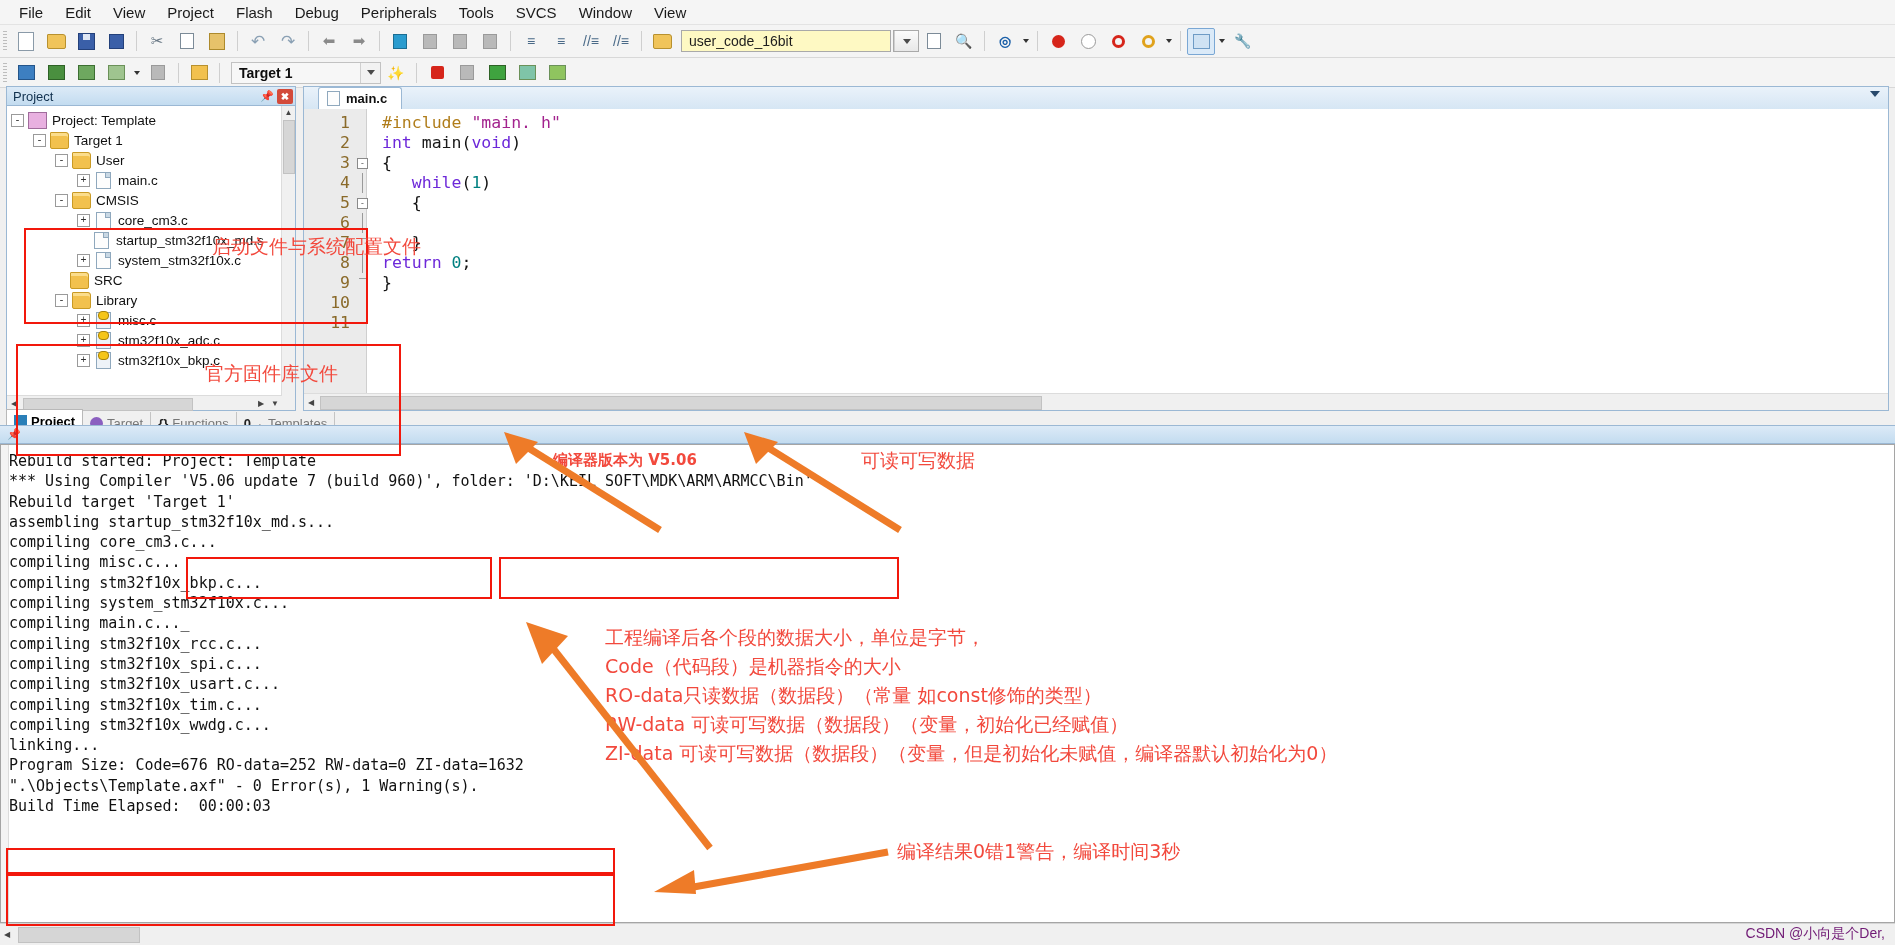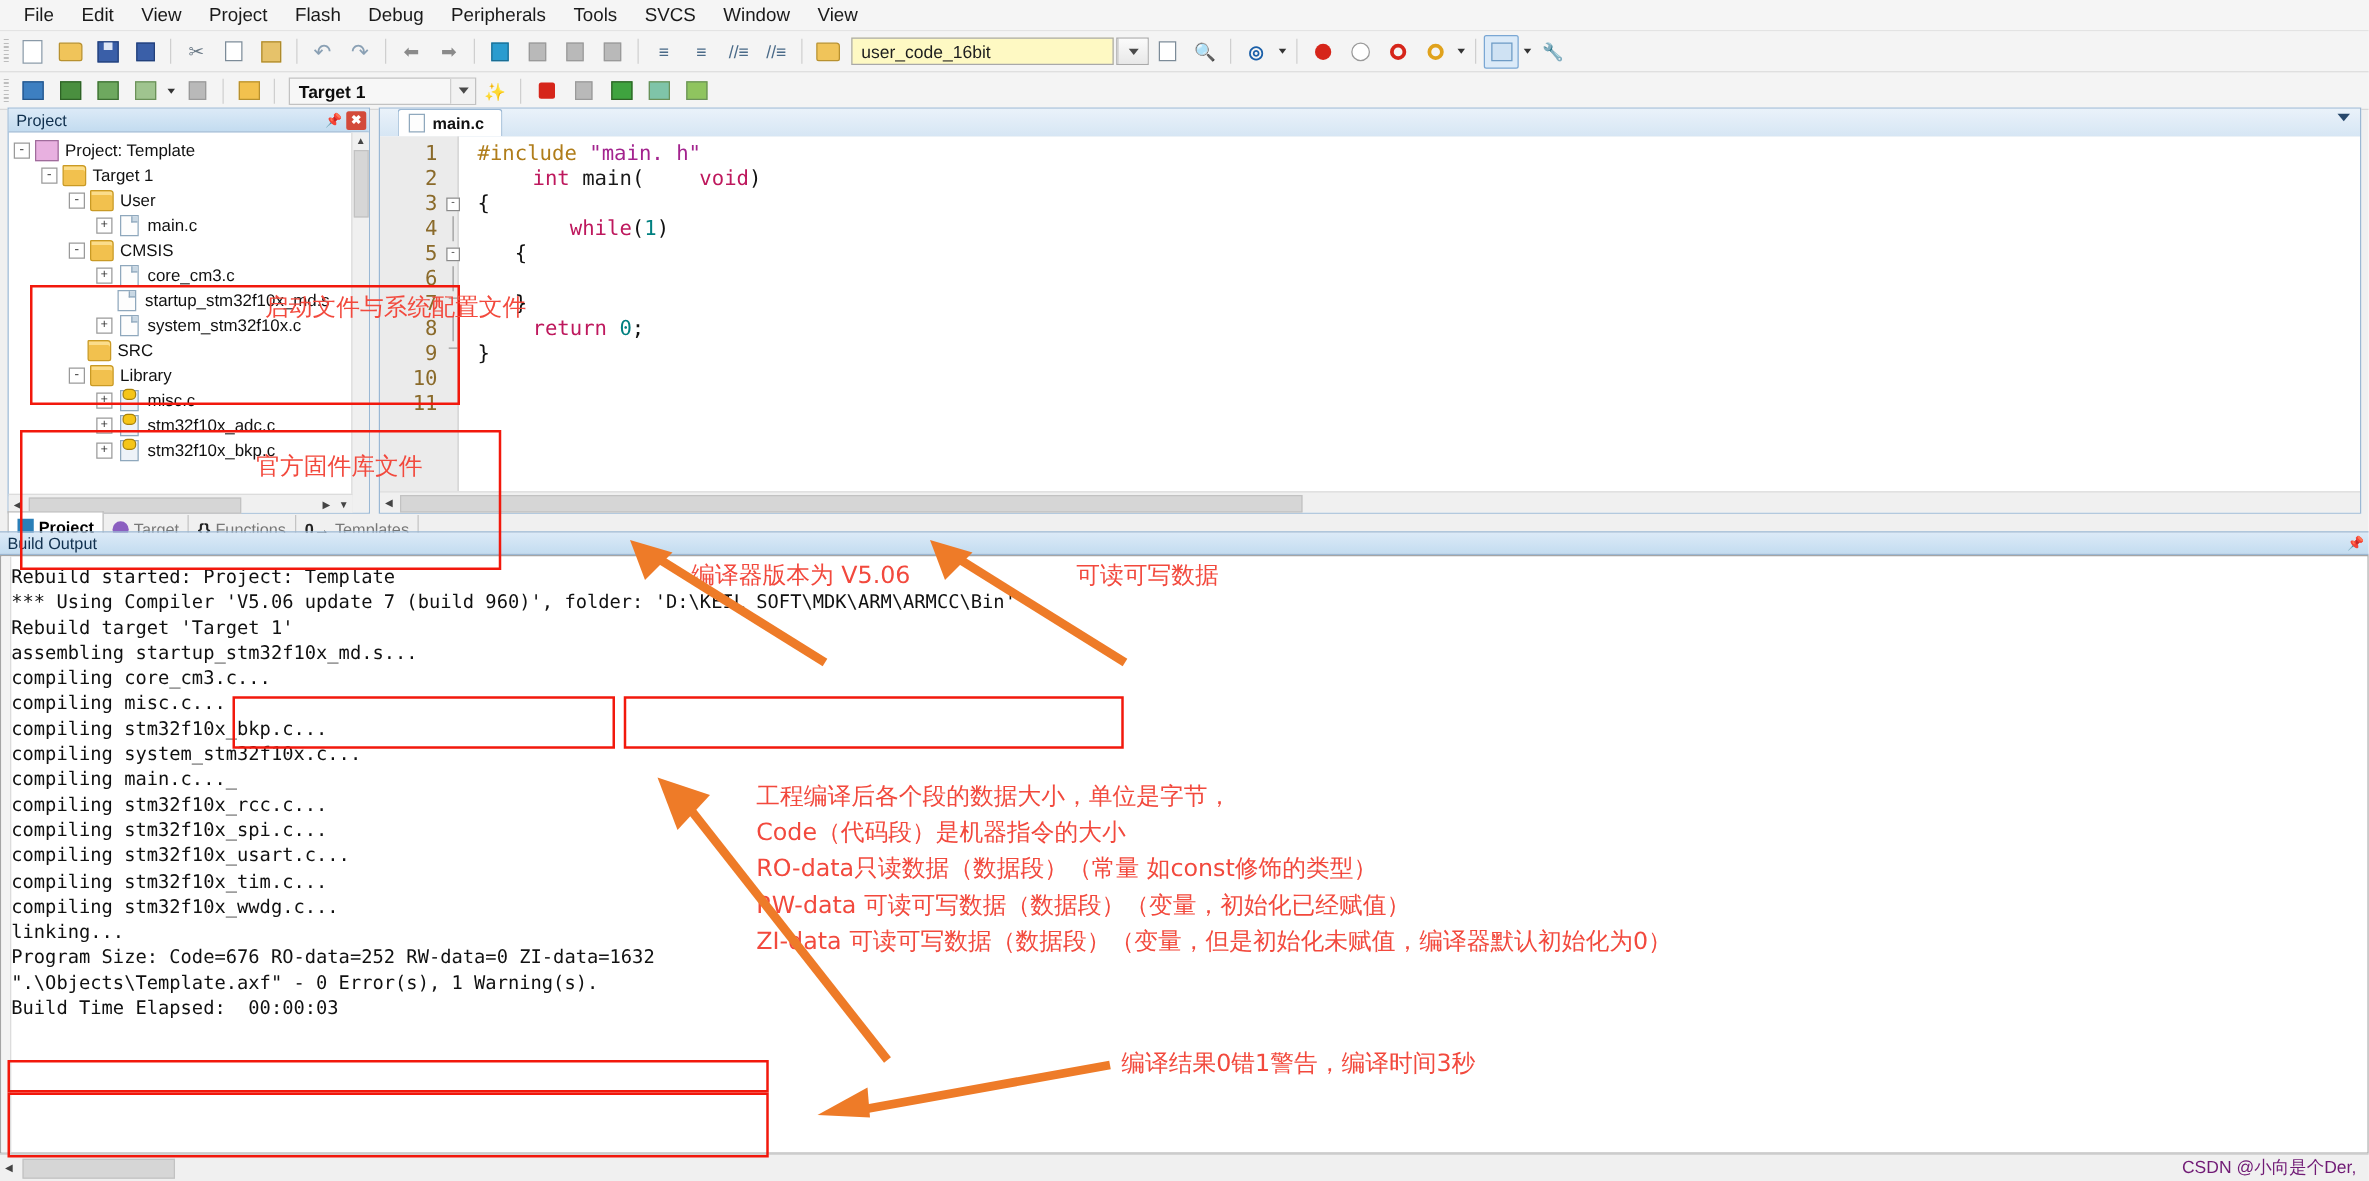--- a/index.html
+++ b/index.html
@@ -192,21 +192,21 @@
   .foldbox {
     width:9px;height:9px;border:1px solid #8a8a8a;background:#fff;
     font-size:8px;line-height:7px;text-align:center;color:#333;
     font-family:"Liberation Mono",monospace;
   }
   .foldline { width:1px; height:20px; background:#9a9a9a; }
   .foldend { width:7px;height:1px;background:#9a9a9a; align-self:flex-end; margin-bottom:9px;}
   .ctext { padding-left:13px; }
   .k-pre { color:#b07d1a; }
   .k-str { color:#a3238e; }
-  .k-key { color:#be185d;margin-left:44px; }
+  .k-key { color:#6d28d9; }
   .k-fn  { color:#1a1a1a; }
   .k-num { color:#008080; }
   .k-pl  { color:#111; }
 
   .ed-hscroll {
     position:absolute;left:0;right:0;bottom:0;height:16px;background:#f0f0f0;border-top:1px solid #dcdcdc;
     display:flex;align-items:center;
   }
   .ed-hthumb{position:absolute;left:16px;top:2px;height:12px;width:720px;background:#d6d6d6;border:1px solid #c2c2c2;}
 
@@ -583,42 +583,41 @@
       <div class="gutter"></div>
       <div class="code" id="code-lines"><div class="cline"><span class="lnum">1</span><span class="fold"></span><span class="ctext"><span class="k-pre">#include </span><span class="k-str">"main. h"</span></span></div><div class="cline"><span class="lnum">2</span><span class="fold"></span><span class="ctext"><span class="k-key">int </span><span class="k-fn">main</span><span class="k-pl">(</span><span class="k-key">void</span><span class="k-pl">)</span></span></div><div class="cline"><span class="lnum">3</span><span class="fold"><span class="foldbox">-</span></span><span class="ctext"><span class="k-pl">{</span></span></div><div class="cline"><span class="lnum">4</span><span class="fold"><span class="foldline"></span></span><span class="ctext"><span class="k-pl">   </span><span class="k-key">while</span><span class="k-pl">(</span><span class="k-num">1</span><span class="k-pl">)</span></span></div><div class="cline"><span class="lnum">5</span><span class="fold"><span class="foldbox">-</span></span><span class="ctext"><span class="k-pl">   {</span></span></div><div class="cline"><span class="lnum">6</span><span class="fold"><span class="foldline"></span></span><span class="ctext"><span class="k-pl"></span></span></div><div class="cline"><span class="lnum">7</span><span class="fold"><span class="foldend"></span></span><span class="ctext"><span class="k-pl">   }</span></span></div><div class="cline"><span class="lnum">8</span><span class="fold"><span class="foldline"></span></span><span class="ctext"><span class="k-key">return </span><span class="k-num">0</span><span class="k-pl">;</span></span></div><div class="cline"><span class="lnum">9</span><span class="fold"><span class="foldend"></span></span><span class="ctext"><span class="k-pl">}</span></span></div><div class="cline"><span class="lnum">10</span><span class="fold"></span><span class="ctext"><span class="k-pl"></span></span></div><div class="cline"><span class="lnum">11</span><span class="fold"></span><span class="ctext"><span class="k-pl"></span></span></div></div>
     </div>
     <div class="ed-hscroll">
       <div class="sc-arrow">◀</div>
       <div class="ed-hthumb"></div>
     </div>
   </div>
 
   <div class="bo-title">
-    <span class="ptxt">Build Output</span>
     <span class="pin-btn">📌</span>
   </div>
   <div class="bo-body">
     <div class="bo-vsep"></div>
     <div class="bo-lines" id="bo-lines"><div class="bo-line"><span>Rebuild started: Project: Template</span></div><div class="bo-line"><span>*** Using Compiler 'V5.06 update 7 (build 960)', folder: 'D:\KEIL SOFT\MDK\ARM\ARMCC\Bin'</span></div><div class="bo-line"><span>Rebuild target 'Target 1'</span></div><div class="bo-line"><span>assembling startup_stm32f10x_md.s...</span></div><div class="bo-line"><span>compiling core_cm3.c...</span></div><div class="bo-line"><span>compiling misc.c...</span></div><div class="bo-line"><span>compiling stm32f10x_bkp.c...</span></div><div class="bo-line"><span>compiling system_stm32f10x.c...</span></div><div class="bo-line"><span>compiling main.c..._</span></div><div class="bo-line"><span>compiling stm32f10x_rcc.c...</span></div><div class="bo-line"><span>compiling stm32f10x_spi.c...</span></div><div class="bo-line"><span>compiling stm32f10x_usart.c...</span></div><div class="bo-line"><span>compiling stm32f10x_tim.c...</span></div><div class="bo-line"><span>compiling stm32f10x_wwdg.c...</span></div><div class="bo-line"><span>linking...</span></div><div class="bo-line"><span>Program Size: Code=676 RO-data=252 RW-data=0 ZI-data=1632</span></div><div class="bo-line"><span>".\Objects\Template.axf" - 0 Error(s), 1 Warning(s).</span></div><div class="bo-line"><span class="sel">Build Time Elapsed:  00:00:03</span></div></div>
   </div>
   <div class="bo-hscroll">
     <div class="sc-arrow">◀</div>
     <div class="bo-hthumb"></div>
   </div>
 
   <div class="redbox" style="left:24px;  top:228px; width:344px; height:96px;"></div>
   <div class="redbox" style="left:16px;  top:344px; width:385px; height:112px;"></div>
   <div class="redbox" style="left:186px; top:557px; width:306px; height:42px;"></div>
   <div class="redbox" style="left:499px; top:557px; width:400px; height:42px;"></div>
   <div class="redbox" style="left:6px;   top:848px; width:609px; height:26px;"></div>
   <div class="redbox" style="left:6px;   top:874px; width:609px; height:52px;"></div>
 
   <div class="anno" style="left:212px; top:234px; font-size:19px;">启动文件与系统配置文件</div>
   <div class="anno" style="left:205px; top:361px; font-size:19px;">官方固件库文件</div>
-  <div class="anno" style="left:553px; top:448px; font-size:19px;">编译器版本为 V5.06</div>
+  <div class="anno" style="left:553px; top:448px; font-size:15px;font-weight:bold;">编译器版本为 V5.06</div>
   <div class="anno" style="left:861px; top:448px; font-size:19px;">可读可写数据</div>
   <div class="anno" style="left:605px; top:623px; font-size:19px; line-height:29px;">工程编译后各个段的数据大小，单位是字节，
 Code（代码段）是机器指令的大小
 RO-data只读数据（数据段）（常量 如const修饰的类型）
 RW-data 可读可写数据（数据段）（变量，初始化已经赋值）
 ZI-data 可读可写数据（数据段）（变量，但是初始化未赋值，编译器默认初始化为0）</div>
   <div class="anno" style="left:897px; top:839px; font-size:19px;">编译结果0错1警告，编译时间3秒</div>
 
   <svg class="arrow-svg" style="left:500px; top:430px; width:180px; height:110px;" viewBox="0 0 180 110">
     <line x1="160" y1="100" x2="22" y2="14" stroke="#ee7b28" stroke-width="7"></line>

